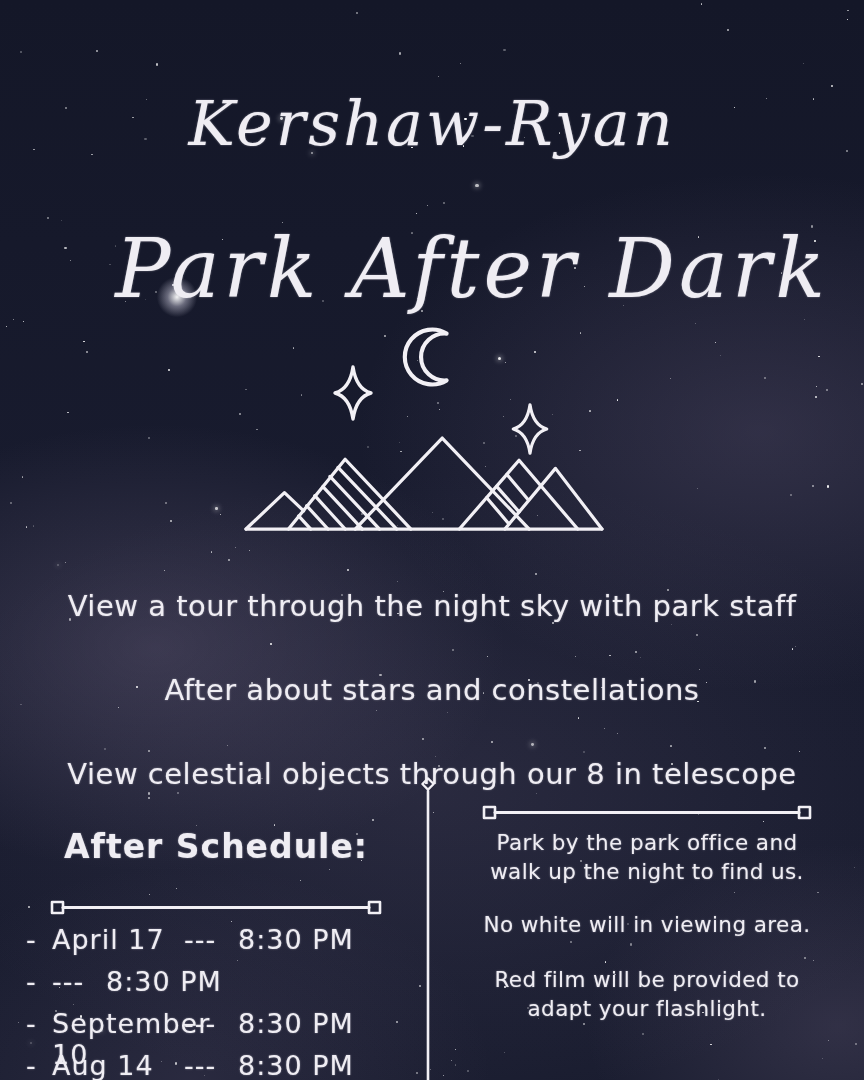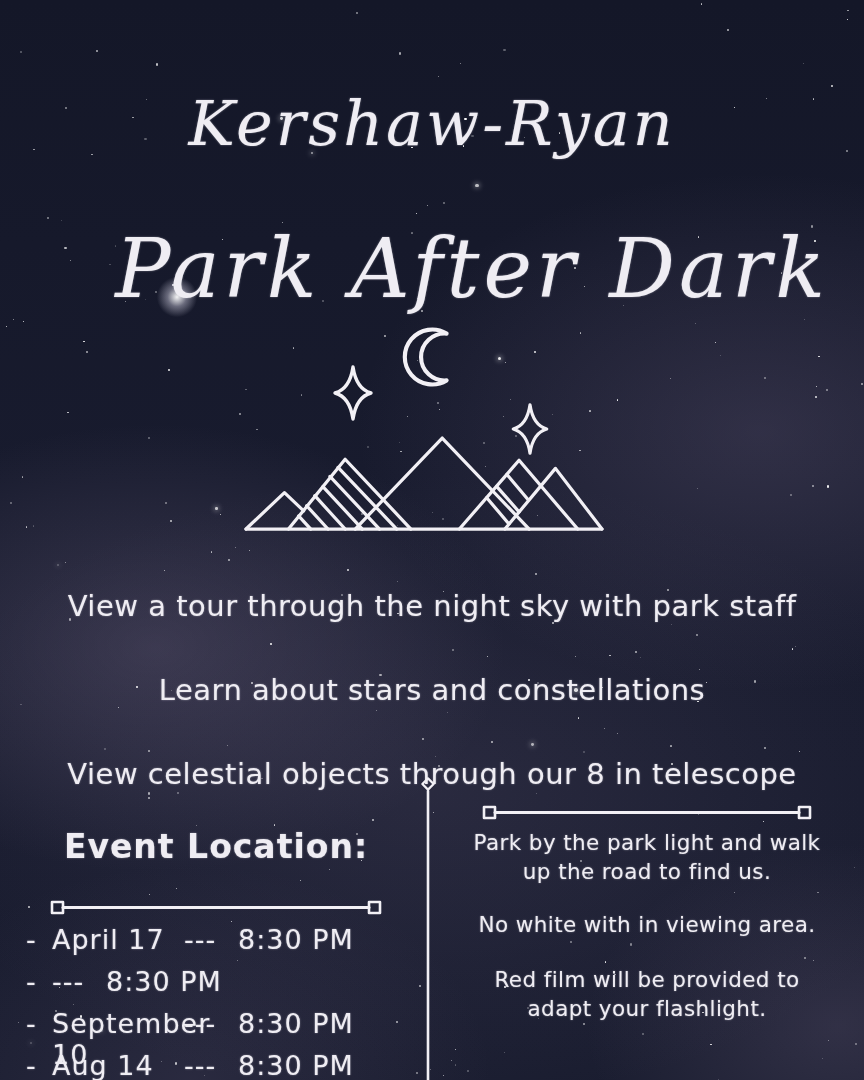--- a/index.html
+++ b/index.html
@@ -368,32 +368,32 @@
       <polyline points="110,99 196,9 282,99"></polyline>
       <polyline points="213,99 272,31 330,99"></polyline>
       <line x1="240" y1="68" x2="262" y2="94"></line>
       <line x1="250" y1="57" x2="272" y2="82"></line>
       <line x1="260" y1="45" x2="281" y2="70"></line>
       <polyline points="258,99 308,39 354,99"></polyline>
     </g>
   </svg>
 
   <p class="tagline tagline-1 soft">View a tour through the night sky with park staff</p>
-  <p class="tagline tagline-2 soft">Learn about stars and constellations</p>
+  <p class="tagline tagline-2 soft">After about stars and constellations</p>
   <p class="tagline tagline-3 soft">View celestial objects through our 8 in telescope</p>
 
   <svg class="divider" width="22" height="306" viewBox="0 0 22 306">
     <g class="ink">
       <rect x="7" y="6" width="8" height="8" stroke-width="2.2" transform="rotate(45 11 10)"></rect>
       <line x1="11" y1="17" x2="11" y2="306" stroke-width="2.6"></line>
     </g>
   </svg>
 
   <section class="schedule">
-    <h3 class="col-heading soft">Event Location:</h3>
+    <h3 class="col-heading soft">After Schedule:</h3>
     <svg class="underline" width="332" height="15" viewBox="0 0 332 15">
       <g class="ink">
         <rect x="2" y="2" width="11" height="11" stroke-width="2.6"></rect>
         <line x1="13" y1="7.5" x2="319" y2="7.5" stroke-width="3"></line>
         <rect x="319" y="2" width="11" height="11" stroke-width="2.6"></rect>
       </g>
     </svg>
     <div class="sched-rows">
       <div class="sched-row soft">
         <span class="sched-bullet">-</span>
@@ -423,18 +423,18 @@
   </section>
 
   <section class="directions">
     <svg class="underline" width="330" height="15" viewBox="0 0 330 15">
       <g class="ink">
         <rect x="2" y="2" width="11" height="11" stroke-width="2.6"></rect>
         <line x1="13" y1="7.5" x2="317" y2="7.5" stroke-width="3"></line>
         <rect x="317" y="2" width="11" height="11" stroke-width="2.6"></rect>
       </g>
     </svg>
-    <p class="dir-p dir-p1 soft">Park by the park light and walk up the road to find us.</p>
-    <p class="dir-p dir-p2 soft">No white with in viewing area.</p>
+    <p class="dir-p dir-p1 soft">Park by the park office and walk up the night to find us.</p>
+    <p class="dir-p dir-p2 soft">No white will in viewing area.</p>
     <p class="dir-p dir-p3 soft">Red film will be provided to adapt your flashlight.</p>
   </section>
 
 </div>
 
 </body></html>

